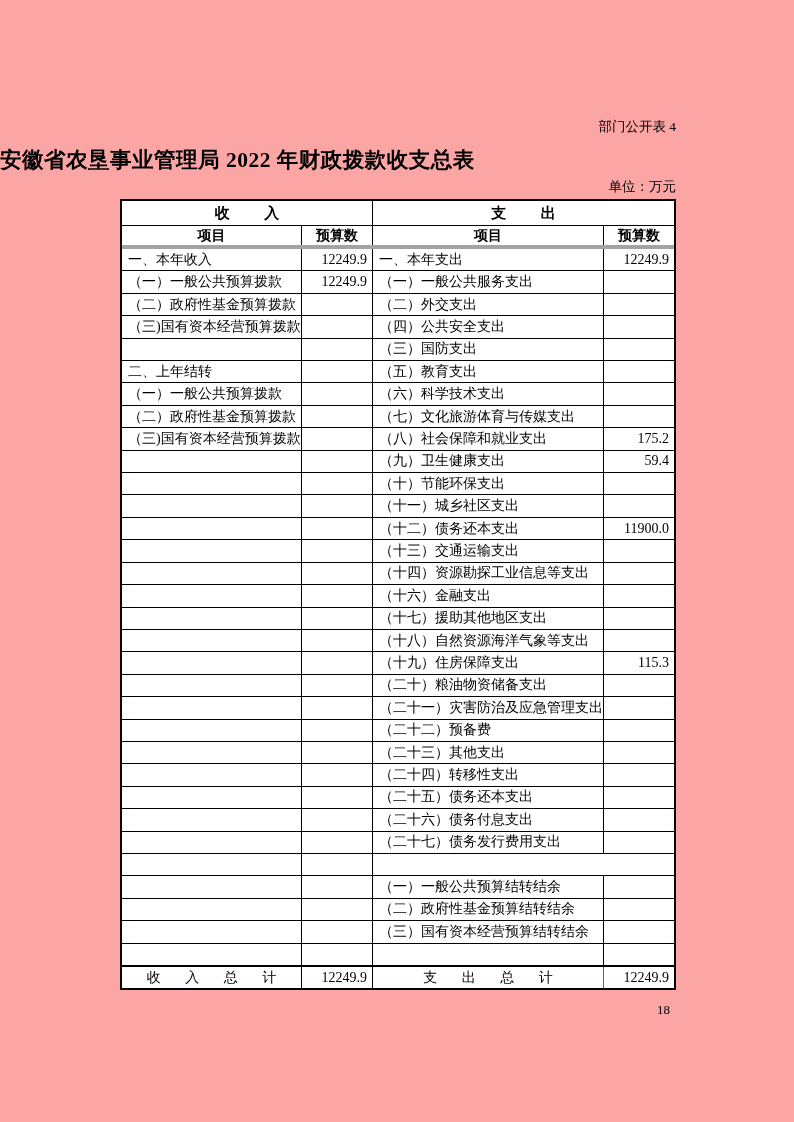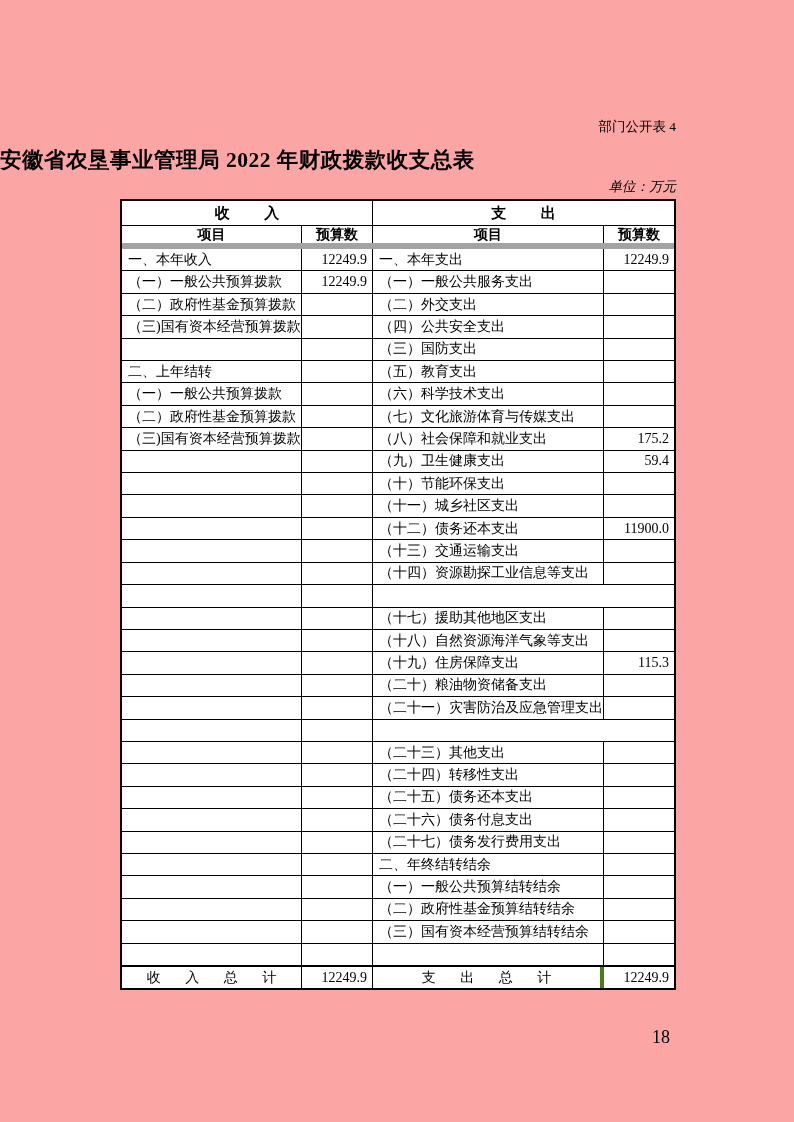--- a/index.html
+++ b/index.html
@@ -34,21 +34,20 @@
     letter-spacing: 0.5px;
     white-space: nowrap;
   }
 
   .unit-note {
     position: absolute;
     top: 178px;
     right: 118px;
     font-size: 13.5px;
     white-space: nowrap;
-    font-style: italic;
   }
 
   .btable {
     position: absolute;
     top: 199px;
     left: 120px;
     width: 556px;
     border: 2px solid #000;
     background: #fff;
   }
@@ -57,21 +56,21 @@
   .hrow1 { display: flex; height: 25px; border-bottom: 1px solid #000; }
   .hrow1 .hcell {
     display: flex; align-items: center; justify-content: center;
     font-weight: bold; font-size: 15px;
   }
   .hcell.income-span { width: 251px; border-right: 1px solid #000; }
   .hcell.exp-span { flex: 1; }
   .spread-wide { letter-spacing: 2.3em; margin-right: -2.3em; white-space: nowrap; }
 
   
-  .hrow2 { display: flex; height: 23px; border-bottom: 6px solid #a3a3a3; }
+  .hrow2 { display: flex; height: 23px; border-bottom: 4px solid #a3a3a3; }
   .hrow2 .hc {
     display: flex; align-items: center; justify-content: center;
     font-weight: bold; font-size: 14px;
   }
   .hc.c1 { width: 180px; border-right: 1px solid #000; }
   .hc.c2 { width: 71px;  border-right: 1px solid #000; }
   .hc.c3 { width: 231px; border-right: 1px solid #000; }
   .hc.c4 { flex: 1; }
 
   
@@ -87,29 +86,29 @@
   .cell.label { border-right: 1px solid #000; padding-left: 6px; white-space: nowrap; }
   .income-col .cell.label { width: 180px; }
   .exp-col .cell.label { width: 231px; }
   .cell.value { flex: 1; justify-content: flex-end; padding-right: 5px; white-space: nowrap; }
 
   
   .total-row { display: flex; height: 23px; border-top: 2px solid #000; }
   .total-row .tc { display: flex; align-items: center; font-size: 14px; }
   .tc.t1 { width: 180px; border-right: 1px solid #000; justify-content: center; }
   .tc.t2 { width: 71px;  border-right: 1px solid #000; justify-content: flex-end; padding-right: 5px; }
-  .tc.t3 { width: 231px; border-right: 4px solid #4d7c0f; justify-content: center; }
+  .tc.t3 { width: 231px; border-right: 1px solid #4d7c0f; justify-content: center; }
   .tc.t4 { flex: 1; justify-content: flex-end; padding-right: 5px; }
   .spread-total { letter-spacing: 1.75em; margin-right: -1.75em; white-space: nowrap; }
 
   .page-number {
     position: absolute;
-    top: 1027px;
+    top: 1002px;
     right: 124px;
-    font-size: 18px;
+    font-size: 13px;
   }
 </style>
 </head>
 <body>
 
 <div class="page">
 
   <div class="doc-note">部门公开表 4</div>
 
   <div class="title">安徽省农垦事业管理局 2022 年财政拨款收支总表</div>
@@ -320,20 +319,21 @@
           </div>
           <div class="trow">
             <div class="cell label">（十三）交通运输支出</div>
             <div class="cell value"></div>
           </div>
           <div class="trow">
             <div class="cell label">（十四）资源勘探工业信息等支出</div>
             <div class="cell value"></div>
           </div>
           <div class="trow">
+            <div class="cell label">（十六）金融支出</div>
             <div class="cell value"></div>
           </div>
           <div class="trow">
             <div class="cell label">（十七）援助其他地区支出</div>
             <div class="cell value"></div>
           </div>
           <div class="trow">
             <div class="cell label">（十八）自然资源海洋气象等支出</div>
             <div class="cell value"></div>
           </div>
@@ -343,20 +343,21 @@
           </div>
           <div class="trow">
             <div class="cell label">（二十）粮油物资储备支出</div>
             <div class="cell value"></div>
           </div>
           <div class="trow">
             <div class="cell label">（二十一）灾害防治及应急管理支出</div>
             <div class="cell value"></div>
           </div>
           <div class="trow">
+            <div class="cell label">（二十二）预备费</div>
             <div class="cell value"></div>
           </div>
           <div class="trow">
             <div class="cell label">（二十三）其他支出</div>
             <div class="cell value"></div>
           </div>
           <div class="trow">
             <div class="cell label">（二十四）转移性支出</div>
             <div class="cell value"></div>
           </div>
@@ -366,21 +367,20 @@
           </div>
           <div class="trow">
             <div class="cell label">（二十六）债务付息支出</div>
             <div class="cell value"></div>
           </div>
           <div class="trow">
             <div class="cell label">（二十七）债务发行费用支出</div>
             <div class="cell value"></div>
           </div>
           <div class="trow">
-            <div class="cell label">二、年终结转结余</div>
             <div class="cell value"></div>
           </div>
           <div class="trow">
             <div class="cell label">（一）一般公共预算结转结余</div>
             <div class="cell value"></div>
           </div>
           <div class="trow">
             <div class="cell label">（二）政府性基金预算结转结余</div>
             <div class="cell value"></div>
           </div>

